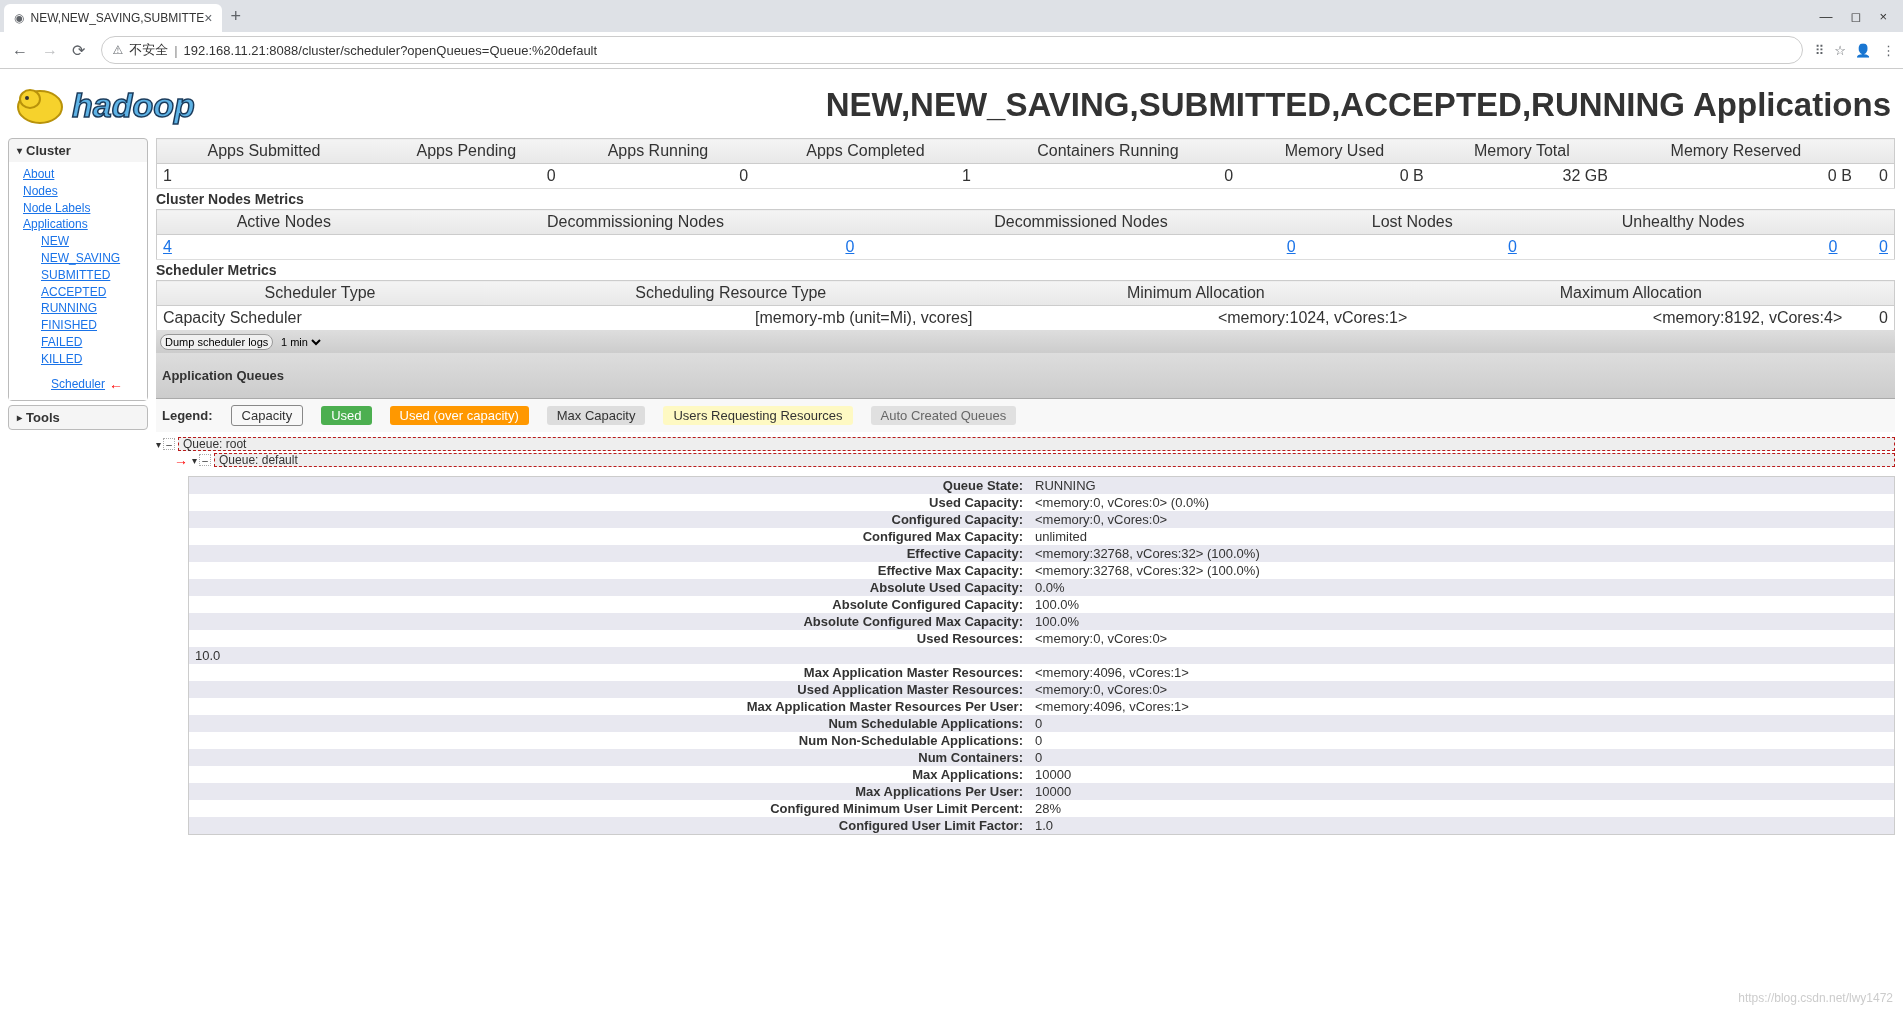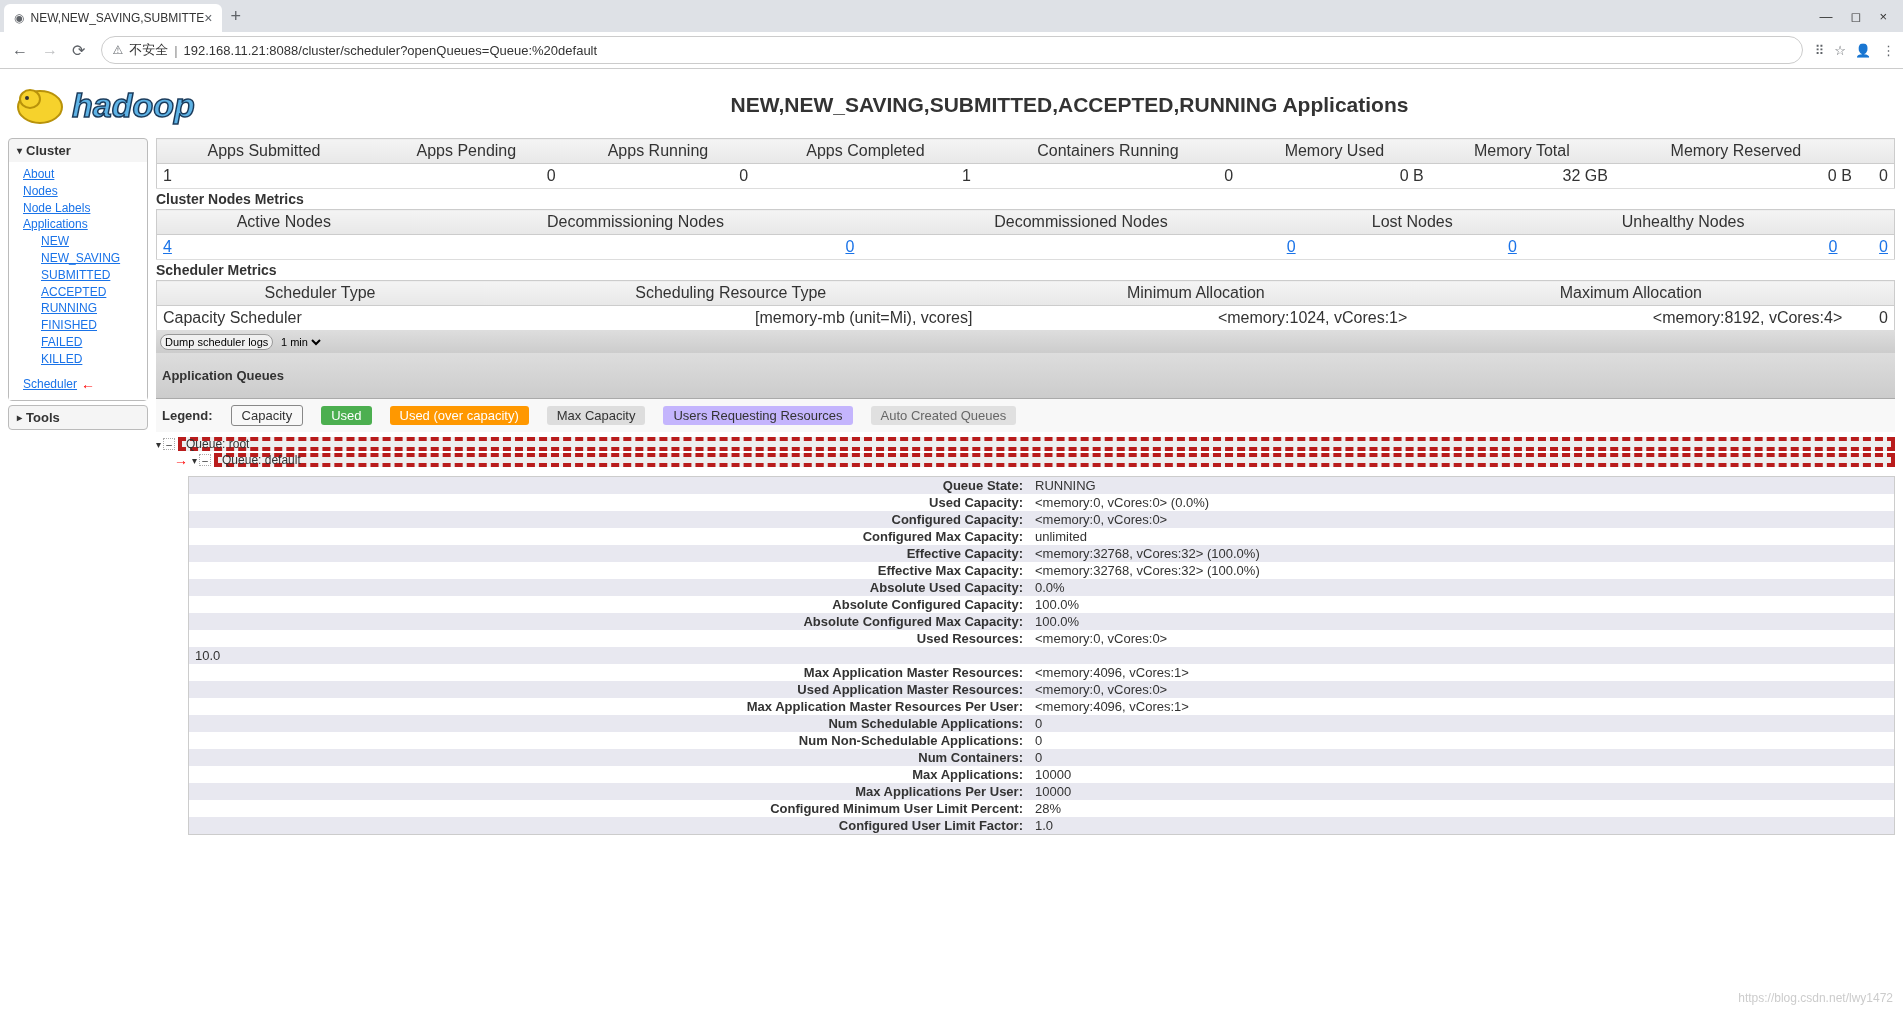--- a/index.html
+++ b/index.html
@@ -18,33 +18,33 @@
 .addr-bar { flex: 1; display: flex; align-items: center; height: 28px; border: 1px solid #ccc; border-radius: 14px; padding: 0 10px; font-size: 13px; margin: 0 6px; }
 .addr-warn { color: #5f6368; margin-right: 6px; font-size: 12px; }
 .addr-sep { color: #888; margin: 0 6px; }
 .addr-url { color: #333; }
 .nav-right { display: flex; gap: 10px; align-items: center; color: #5f6368; }
 
 
 .content { padding: 8px; }
 .header-row { display: flex; align-items: center; }
 .logo { width: 240px; height: 55px; }
-.page-title { flex: 1; text-align: center; font-size: 21px; font-weight: bold; padding-right: 4px; }
+.page-title { flex: 1; text-align: right; font-size: 33px; font-weight: bold; padding-right: 4px; }
 
 .main-layout { display: flex; gap: 8px; margin-top: 6px; }
 
 
 .sidebar { width: 140px; flex-shrink: 0; }
 .sidebar-panel { border: 1px solid #bbb; border-radius: 4px; margin-bottom: 4px; background: #f5f5f5; }
 .sidebar-header { padding: 4px 8px; font-weight: bold; font-size: 13px; cursor: pointer; display: flex; align-items: center; }
 .sidebar-caret { margin-right: 4px; font-size: 10px; }
 .sidebar-body { background: #fff; padding: 4px 8px 8px 14px; }
 .sidebar-link { color: #1a73e8; text-decoration: underline; cursor: pointer; font-size: 12px; line-height: 1.4; }
 .sidebar-sublinks { margin-left: 18px; }
-.sched-row { display: flex; align-items: center; margin-top: 8px; }
+.sched-row { display: flex; align-items: center; margin-top: 8px; margin-left: 28px; }
 .red-arrow { color: red; font-size: 14px; margin-left: 4px; }
 .red-arrow-left { color: red; font-size: 14px; margin-right: 4px; }
 
 
 .main { flex: 1; min-width: 0; }
 .section-title { font-weight: bold; font-size: 14px; margin: 2px 0; }
 
 .metrics-table { width: 100%; border-collapse: collapse; font-size: 16px; border: 1px solid #ccc; }
 .metrics-table th { background: linear-gradient(#f4f4f4,#e8e8e8); border-bottom: 1px solid #ccc; padding: 3px 6px; font-weight: normal; color: #333; text-align: center; }
 .metrics-table td { padding: 3px 6px; border-bottom: 1px solid #ddd; text-align: right; }
@@ -57,27 +57,27 @@
 
 .app-queues-hdr { background: linear-gradient(#ddd,#ccc); padding: 15px 6px; font-weight: bold; border-bottom: 1px solid #aaa; }
 
 .legend-row { background: #f8f8f8; padding: 6px; display: flex; align-items: center; gap: 18px; flex-wrap: wrap; }
 .legend-label { font-weight: bold; }
 .legend-box { padding: 2px 10px; border-radius: 3px; font-size: 13px; }
 .lg-cap { border: 1px solid #888; color: #333; }
 .lg-used { background: #4caf50; color: white; }
 .lg-over { background: #ff9800; color: white; }
 .lg-max { background: #ddd; color: #333; }
-.lg-users { background: #c4b5fd; color: #333; }
+.lg-users { background: #fef9c3; color: #333; }
 .lg-auto { background: #e0e0e0; color: #666; }
 
 .queue-tree { margin-top: 4px; }
 .queue-node { display: flex; align-items: center; padding: 1px 0; font-size: 12px; cursor: pointer; position: relative; }
 .queue-toggle { font-size: 10px; border: 1px dotted #aaa; width: 12px; height: 12px; display: inline-flex; align-items: center; justify-content: center; margin-right: 3px; }
-.queue-bar { flex: 1; height: 14px; border: 4px solid #b91c1c; background: #eee; position: relative; display: flex; align-items: center; padding-left: 4px; border-style: dashed; }
+.queue-bar { flex: 1; height: 14px; border: 1px solid #b91c1c; background: #eee; position: relative; display: flex; align-items: center; padding-left: 4px; border-style: dashed; }
 .queue-node-child { margin-left: 18px; display: flex; align-items: center; }
 
 .queue-details { margin: 8px 0 0 32px; border: 1px solid #ccc; }
 .detail-row { display: flex; font-size: 13px; justify-content: flex-end; }
 .detail-row:nth-child(odd) { background: #e8e8f0; }
 .detail-row:nth-child(even) { background: #fff; }
 .detail-key { width: 840px; text-align: right; padding: 1px 6px; font-weight: bold; }
 .detail-val { flex: 1; padding: 1px 6px; }
 
 .watermark { position: fixed; bottom: 6px; right: 10px; color: #ccc; font-size: 12px; }

